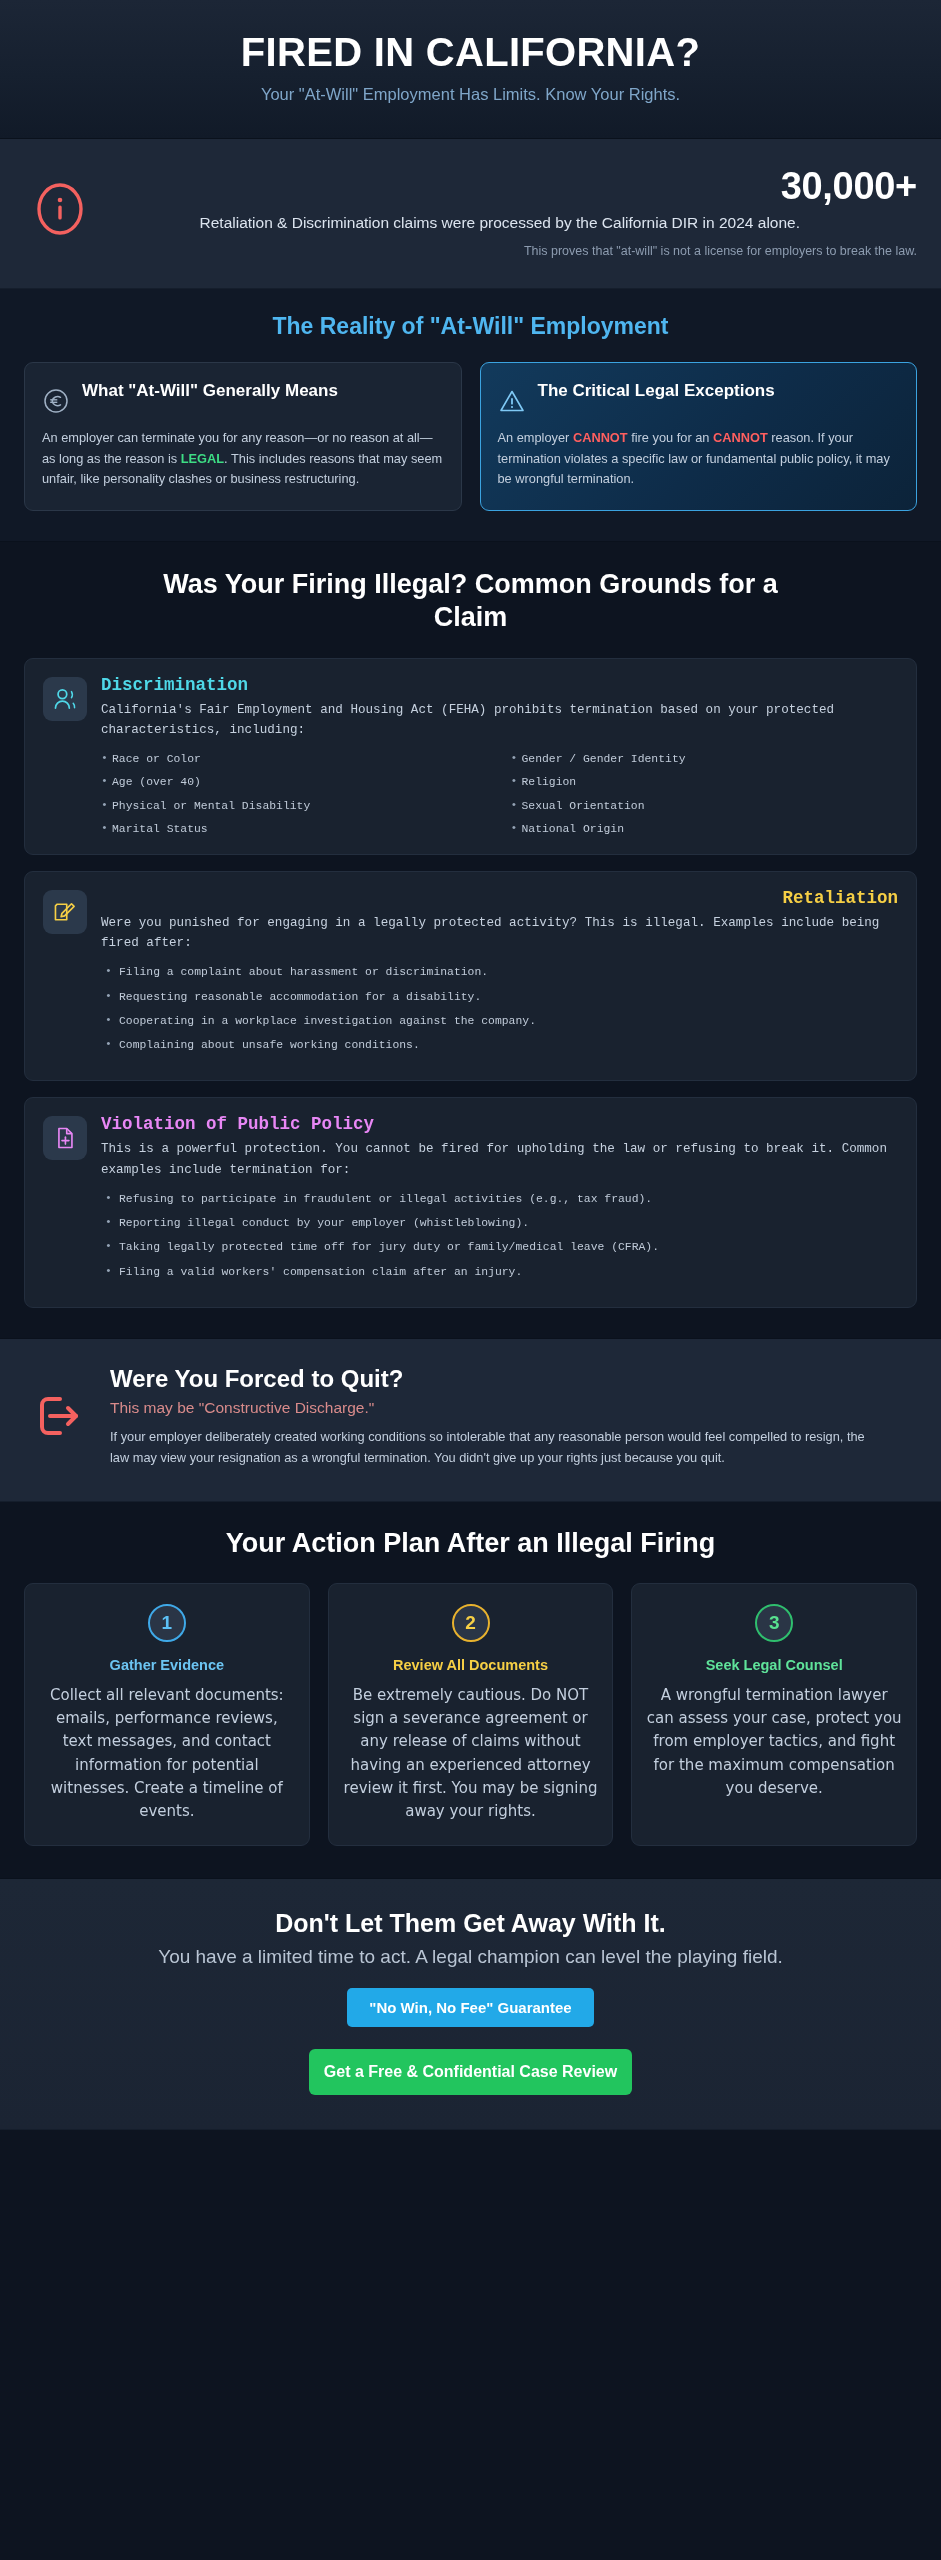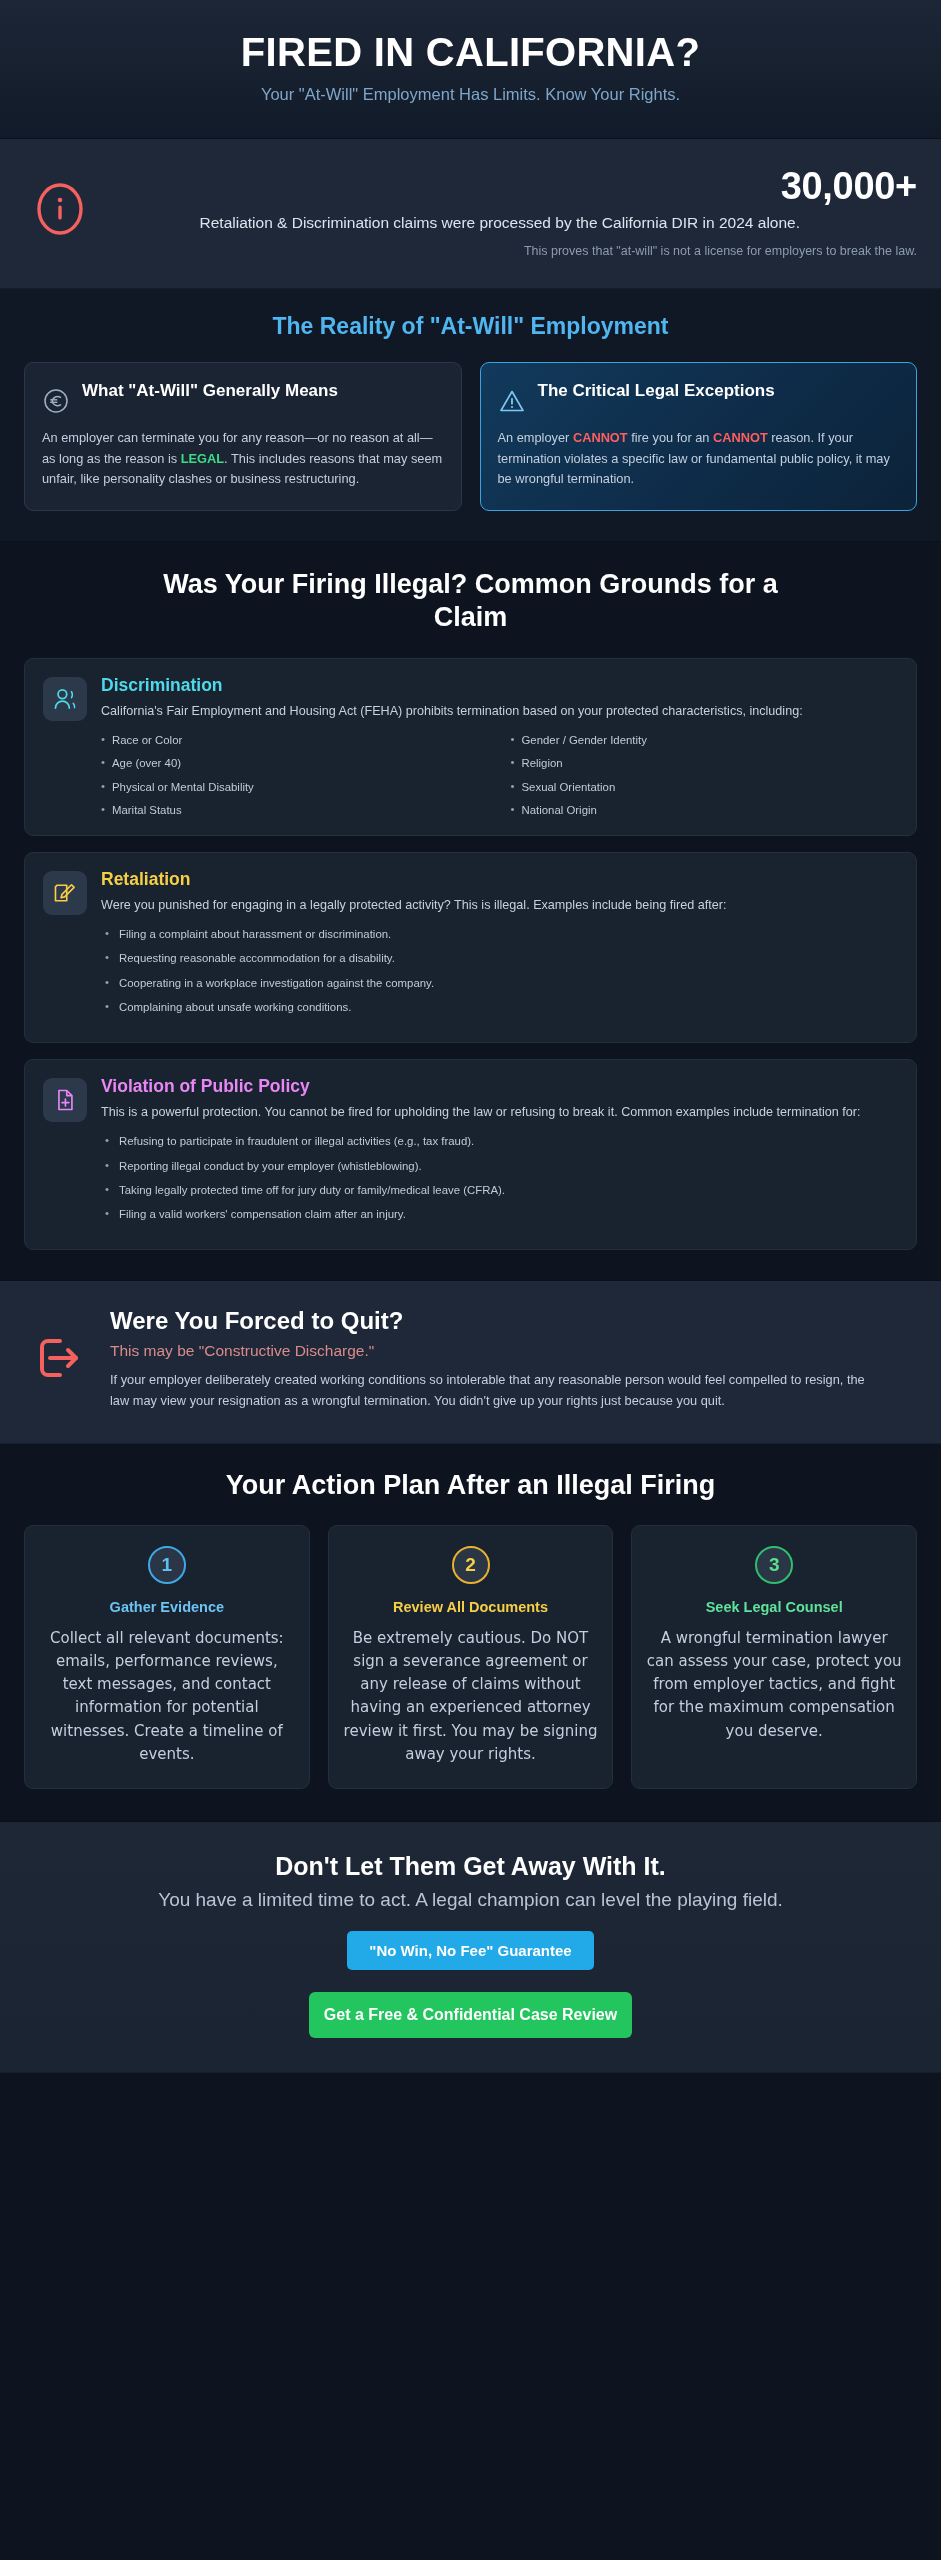--- a/index.html
+++ b/index.html
@@ -166,28 +166,28 @@
     height: 44px;
     border-radius: 9px;
     background: #293purple;
     background: #2a3purple;
     background: #2b394b;
     display: flex;
     align-items: center;
     justify-content: center;
     margin-top: 2px;
   }
-  .gbody { flex: 1 1 auto; min-width: 0; }
+  .gbody { flex: 1 1 auto; min-width: 0; font-family: Liberation Mono, monospace; }
   .gtitle {
     font-size: 17.5px;
     font-weight: bold;
     margin-bottom: 5px;
   }
   .gtitle.cyan { color: #4fd8e8; }
-  .gtitle.yellow { color: #f6cf45; }
+  .gtitle.yellow { color: #f6cf45; text-align: right; }
   .gtitle.pink { color: #e887f5; }
   .gdesc {
     font-size: 12.6px;
     line-height: 1.6;
     color: #c6d1df;
     margin-bottom: 12px;
   }
   .glist-2col {
     display: flex;
     gap: 22px;

